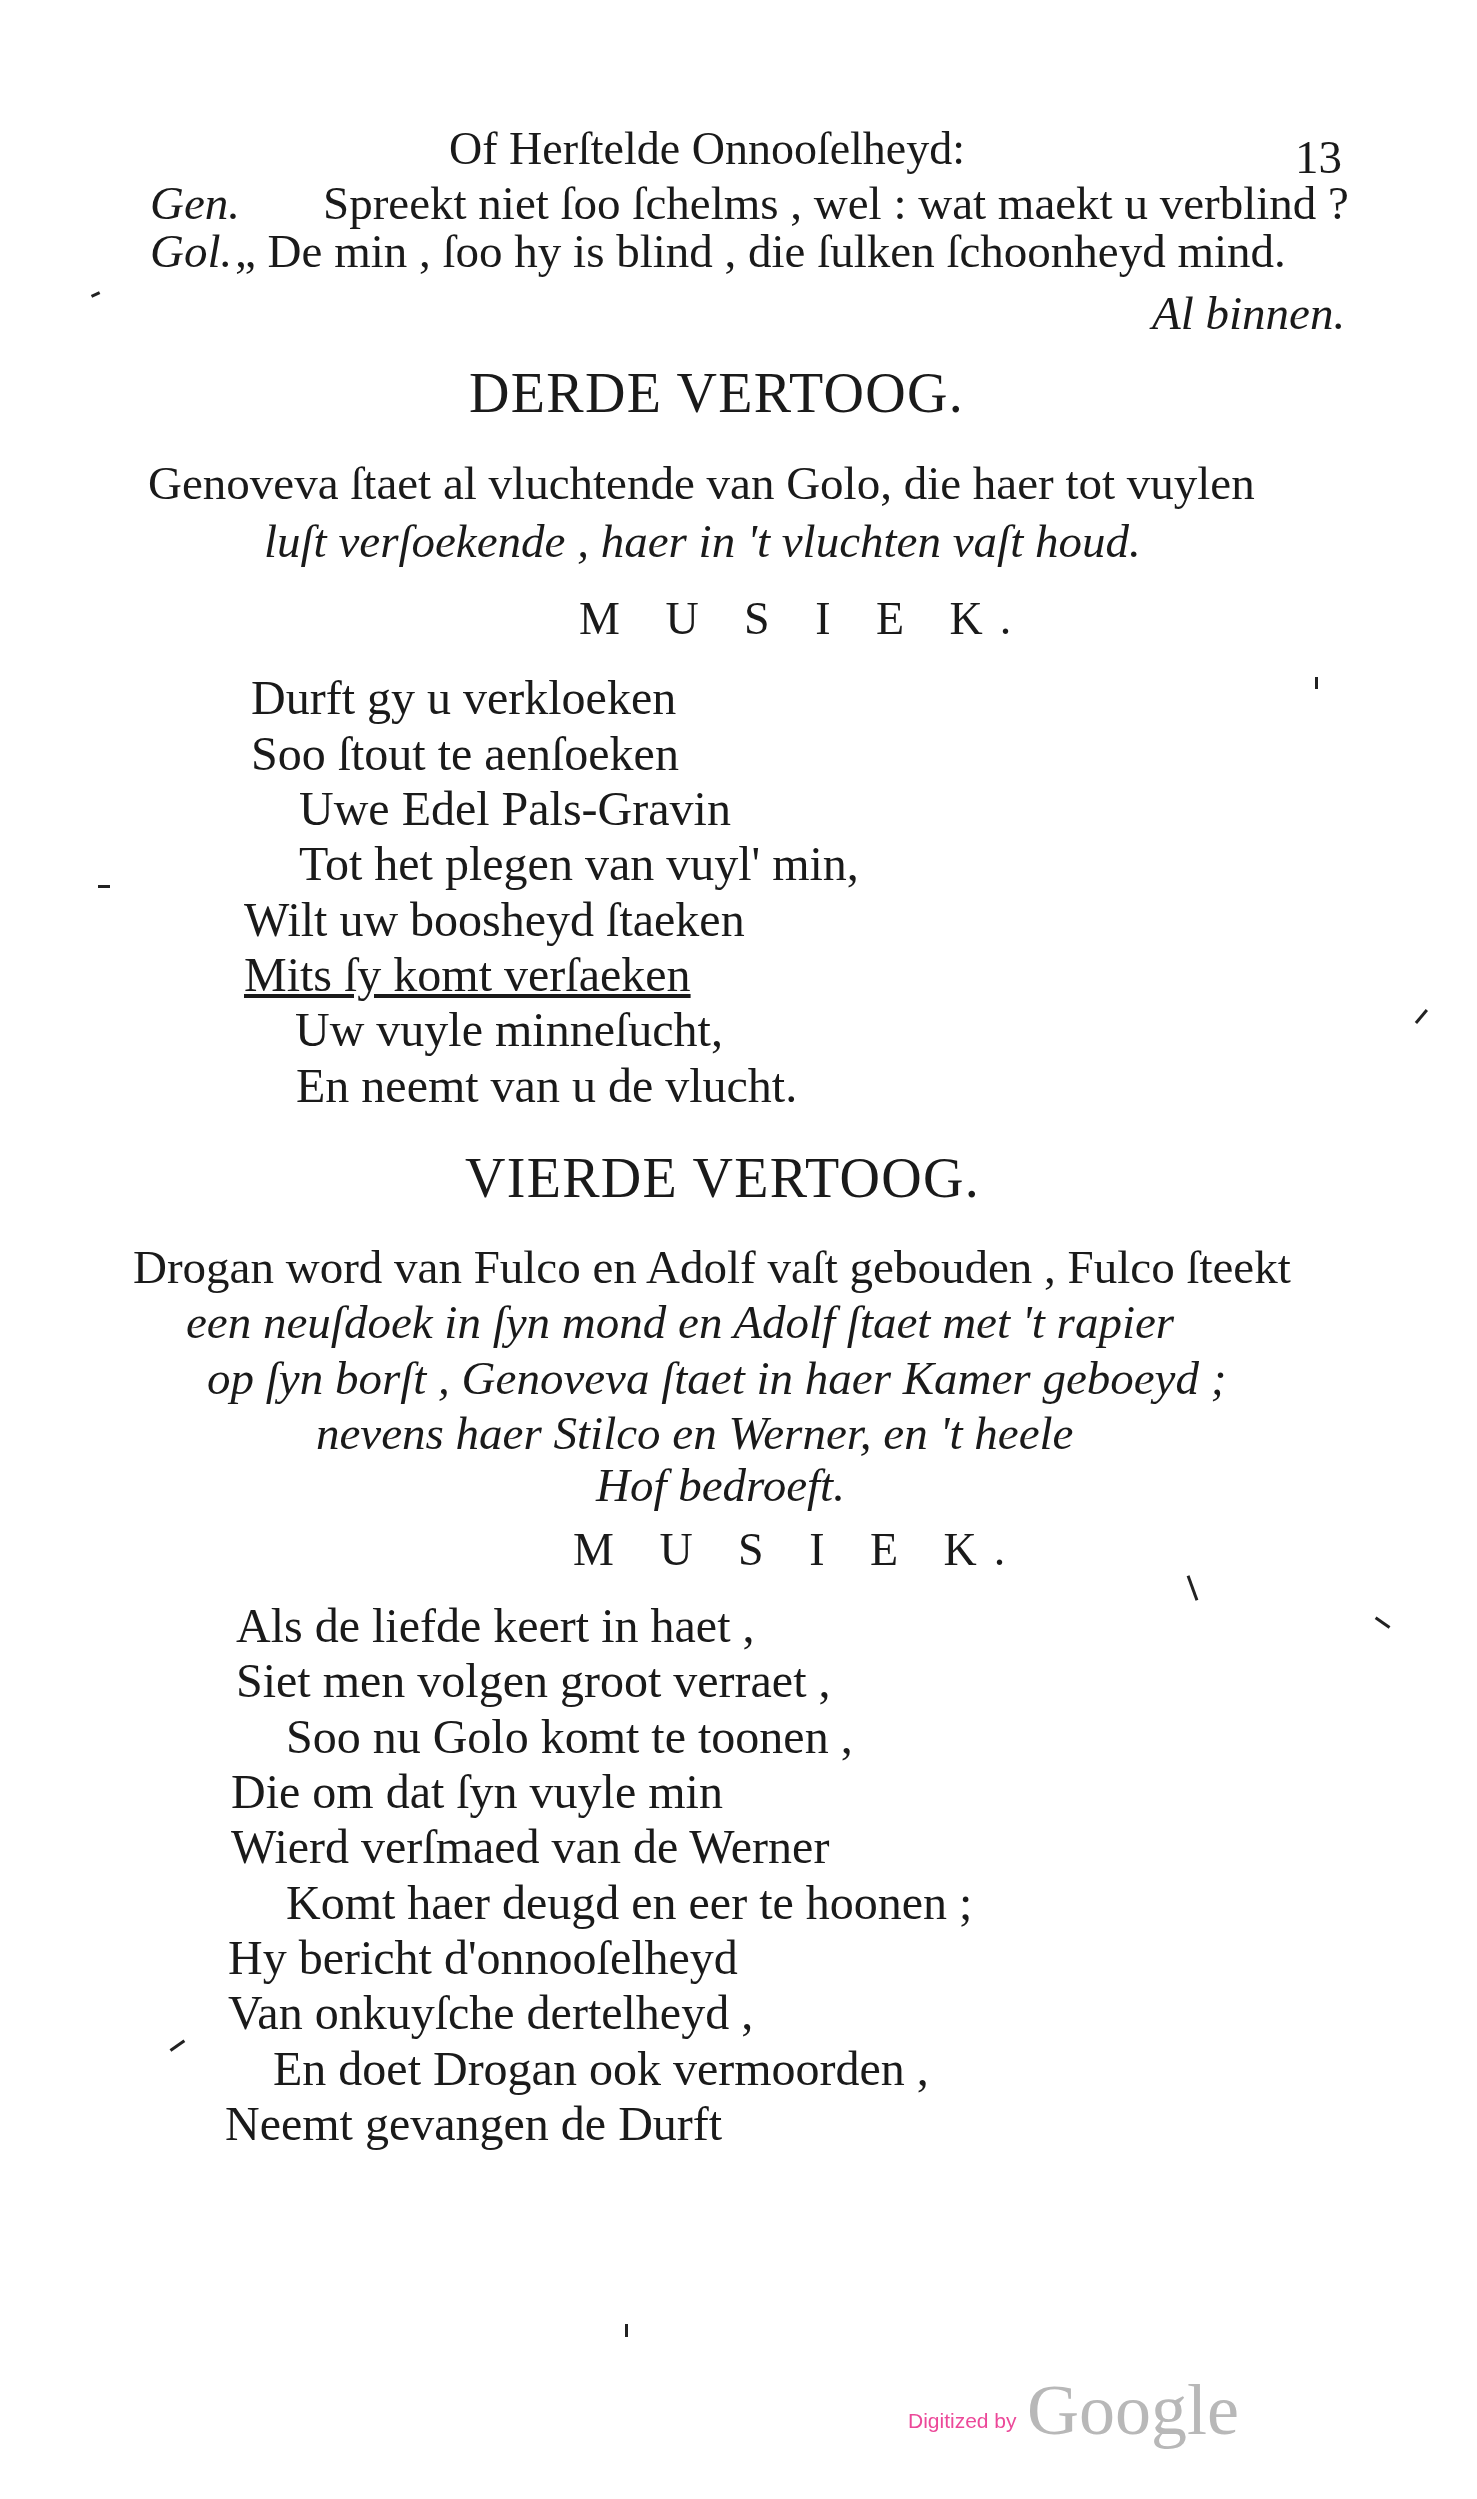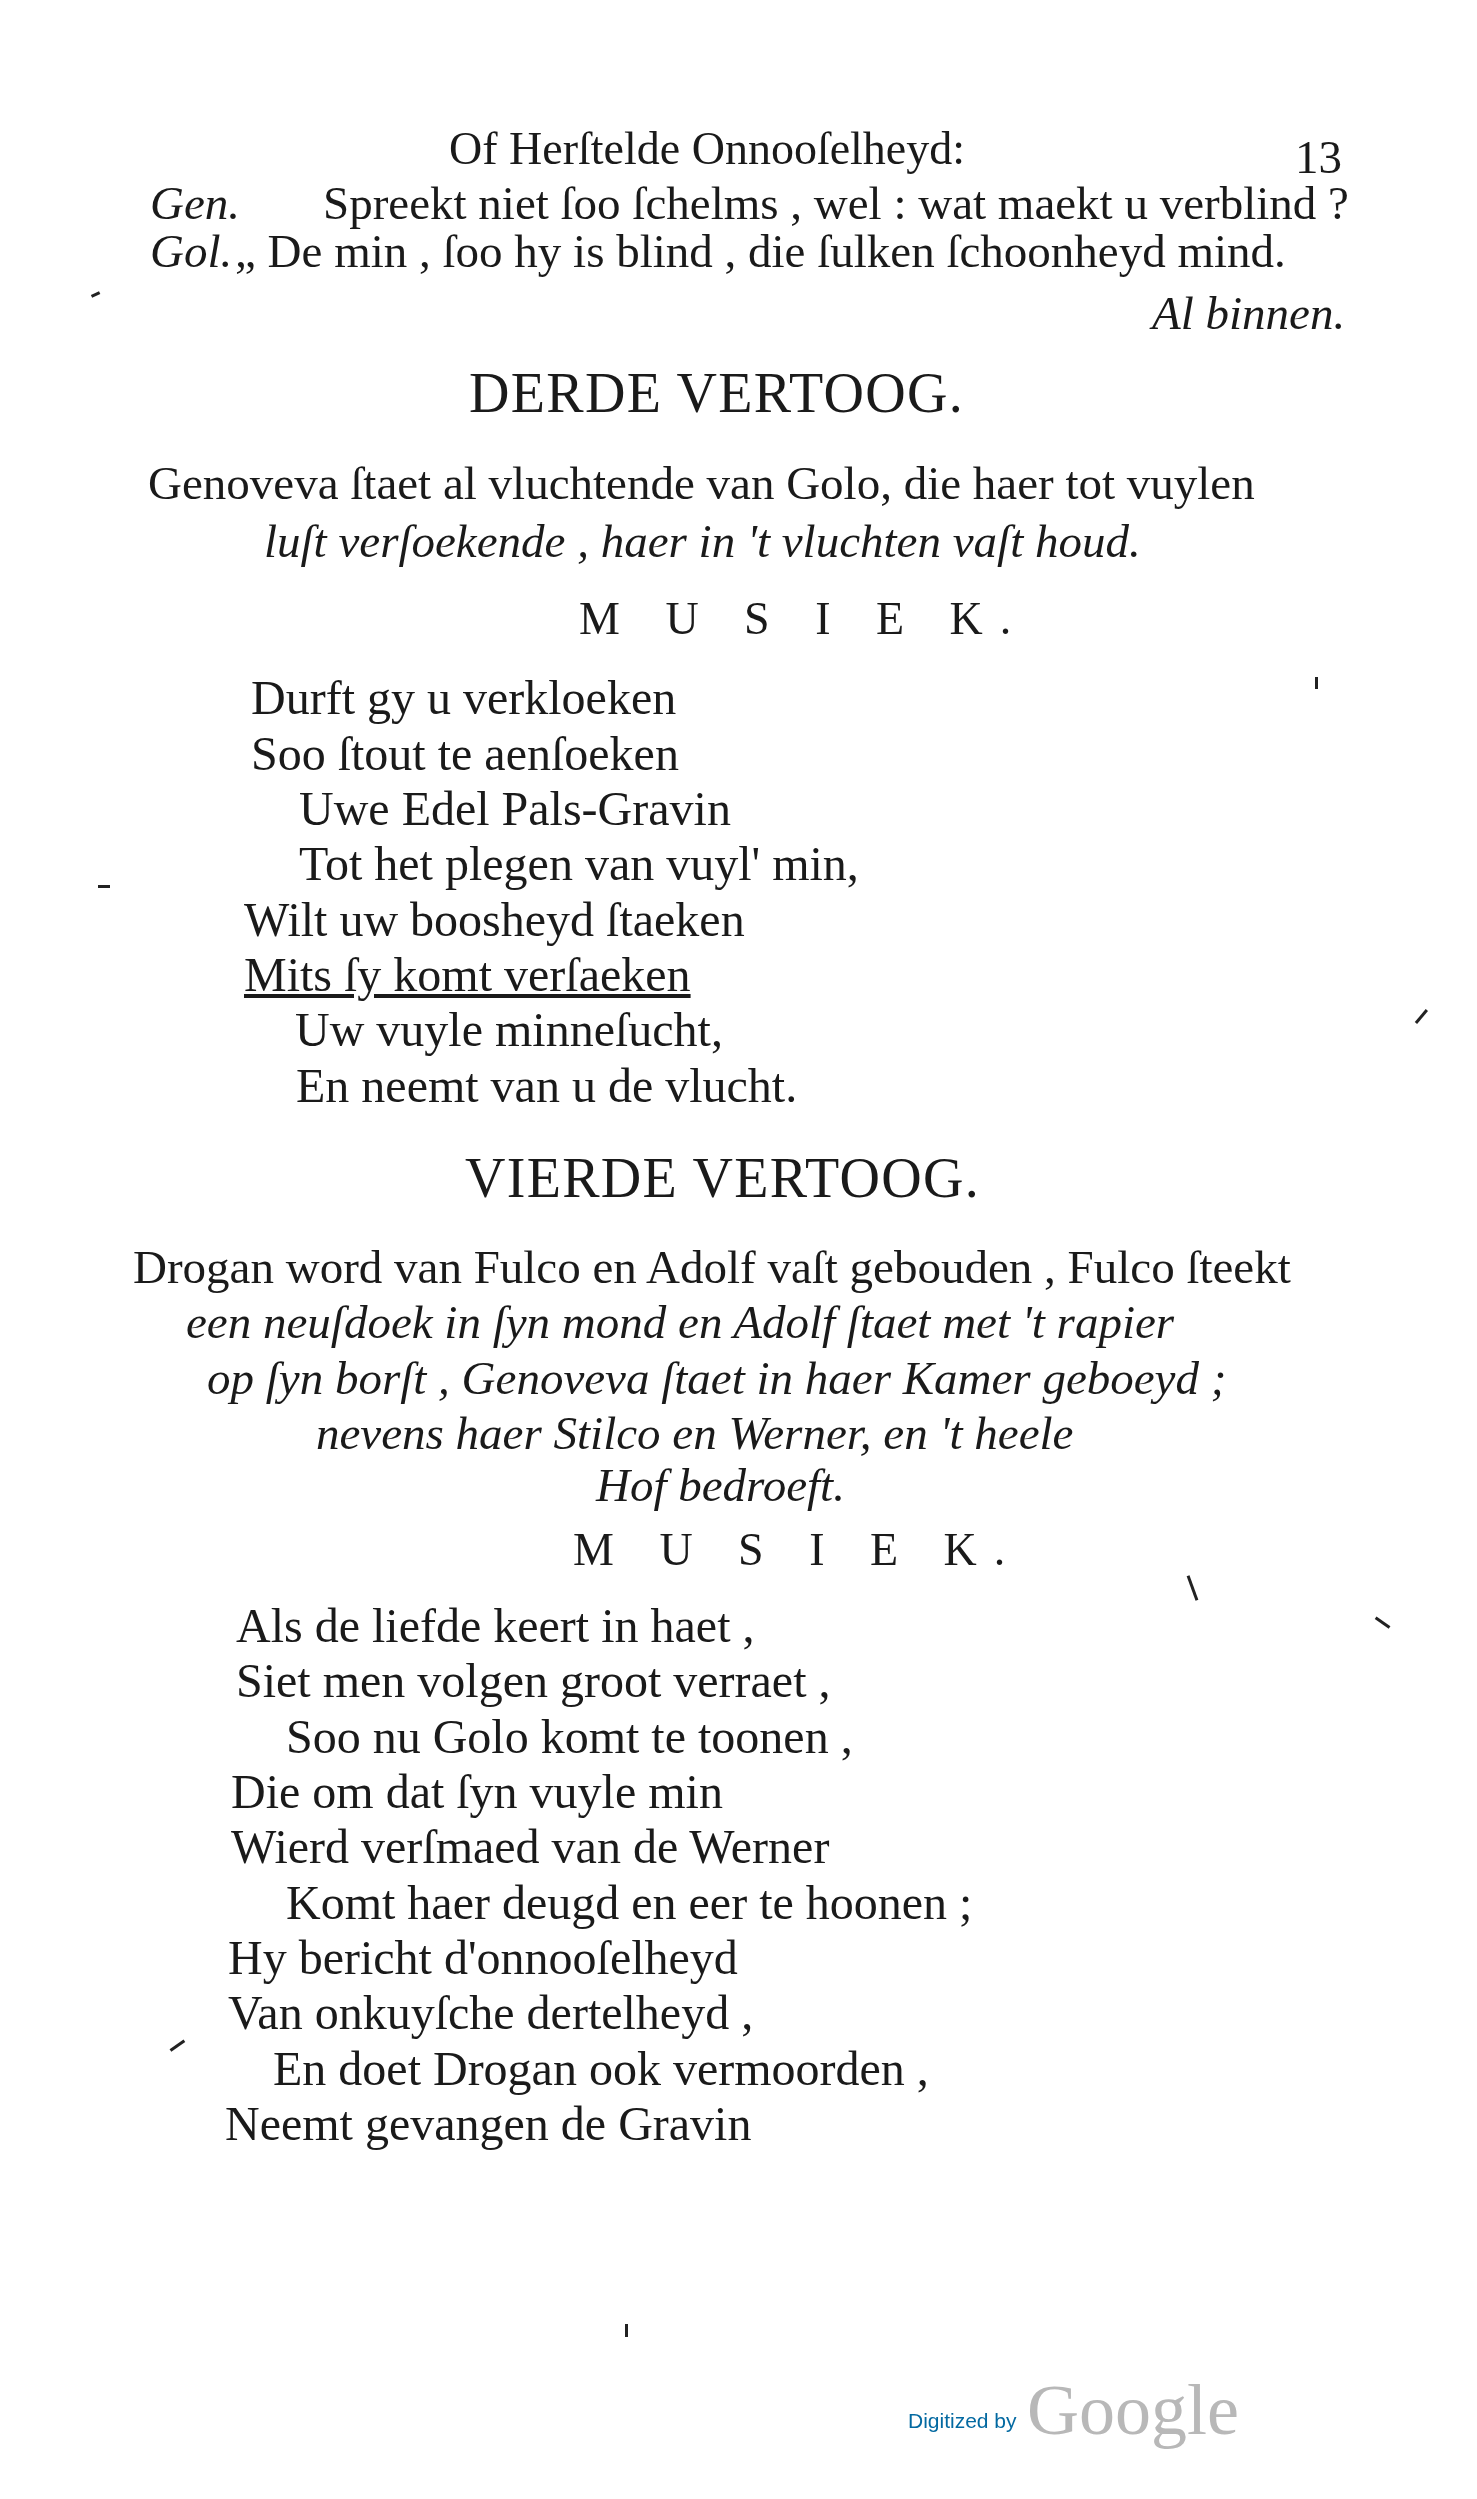--- a/index.html
+++ b/index.html
@@ -11,21 +11,21 @@
   .it { font-style: italic; }
   .running-head { left: 449px; top: 122px; font-size: 46px; }
   .page-number { left: 1295px; top: 130px; font-size: 47px; }
   .speech { font-size: 47px; }
   .speaker { font-style: italic; display: inline-block; }
   .stage-right { left: 1152px; top: 286px; font-size: 47px; font-style: italic; }
   .heading { font-size: 56px; letter-spacing: 1.3px; }
   .musiek { font-size: 46px; letter-spacing: 17px; }
   .desc { font-size: 47px; text-align: center; }
   .verse { font-size: 48px; }
-  .watermark-small { left: 908px; top: 2409px; font-family: "Liberation Sans", sans-serif; font-size: 21px; color: #0369a1; }
+  .watermark-small { left: 908px; top: 2409px; font-family: "Liberation Sans", sans-serif; font-size: 21px; color: #ec4899; }
   .watermark-big { left: 1027px; top: 2369px; font-size: 72px; color: #b8b8b8; }
   .speck { position: absolute; background: #222; }
 </style>
 </head>
 <body>
 
 <div class="abs running-head">Of Herſtelde Onnooſelheyd:</div>
 <div class="abs page-number">13</div>
 
 <div class="abs speech" style="left:150px; top:176px;">
@@ -74,21 +74,21 @@
 
 <div class="abs verse" style="left:236px; top:1598px;">Als de liefde keert in haet ,</div>
 <div class="abs verse" style="left:236px; top:1653px;">Siet men volgen groot verraet ,</div>
 <div class="abs verse" style="left:286px; top:1709px;">Soo nu Golo komt te toonen ,</div>
 <div class="abs verse" style="left:231px; top:1764px;">Die om dat ſyn vuyle min</div>
 <div class="abs verse" style="left:231px; top:1819px;">Wierd verſmaed van de Werner</div>
 <div class="abs verse" style="left:286px; top:1875px;">Komt haer deugd en eer te hoonen ;</div>
 <div class="abs verse" style="left:228px; top:1930px;">Hy bericht d'onnooſelheyd</div>
 <div class="abs verse" style="left:228px; top:1985px;">Van onkuyſche dertelheyd ,</div>
 <div class="abs verse" style="left:273px; top:2041px;">En doet Drogan ook vermoorden ,</div>
-<div class="abs verse" style="left:225px; top:2096px;">Neemt gevangen de Gravin</div>
+<div class="abs verse" style="left:225px; top:2096px;">Neemt gevangen de Durft</div>
 
 <div class="speck" style="left:91px;top:293px;width:9px;height:2.6px;transform:rotate(-25deg);"></div>
 <div class="speck" style="left:1413px;top:1015px;width:17px;height:3.3px;transform:rotate(-50deg);"></div>
 <div class="speck" style="left:1191px;top:1575px;width:3.3px;height:26px;transform:rotate(-20deg);"></div>
 <div class="speck" style="left:1374px;top:1621px;width:17px;height:3.3px;transform:rotate(35deg);"></div>
 <div class="speck" style="left:169px;top:2044px;width:17px;height:3.3px;transform:rotate(-35deg);"></div>
 <div class="speck" style="left:98px;top:885px;width:11.7px;height:2.6px;"></div>
 <div class="speck" style="left:1315px;top:677px;width:2.6px;height:11.7px;"></div>
 <div class="speck" style="left:625px;top:2324px;width:2.6px;height:13px;"></div>
 

